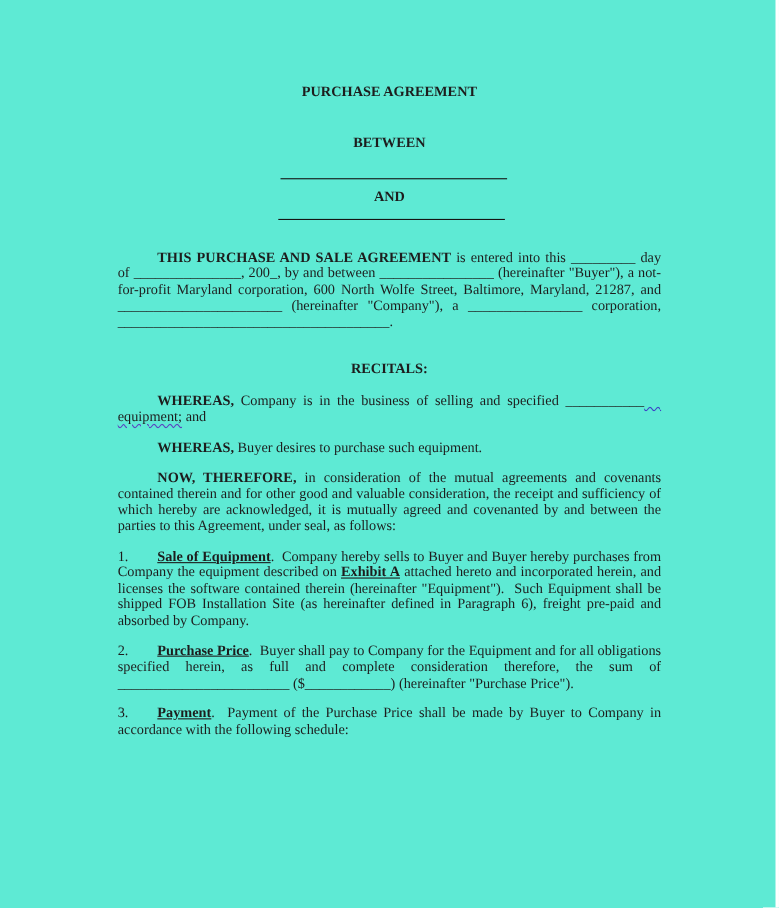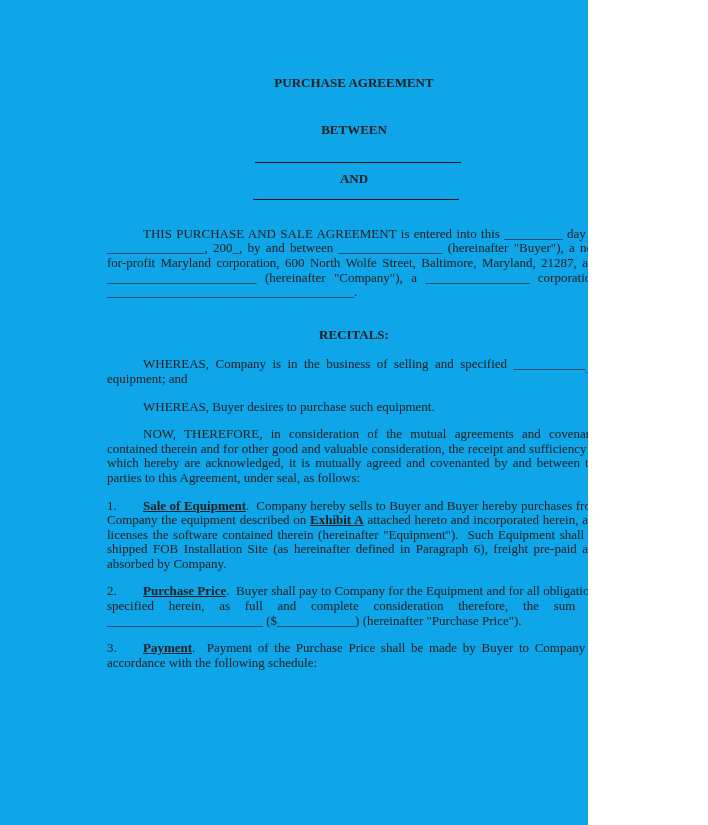--- a/index.html
+++ b/index.html
@@ -2,23 +2,23 @@
 <html><head>
 <meta charset="utf-8">
 <style>
   html, body {
     margin: 0;
     padding: 0;
     background: #ffffff;
   }
   .page {
     position: relative;
-    width: 588px;
+    width: 705px;
     height: 825px;
-    background: #0ea5e9;
+    background: #5eead4;
     overflow: hidden;
     font-family: "Liberation Serif", "DejaVu Serif", serif;
     color: #1d1d1d;
   }
   .content {
     position: absolute;
     left: 107px;
     top: 0;
     width: 494px;
     font-size: 13px;
@@ -42,31 +42,32 @@
   .and-label { margin-top: 9px; }
   .sig-line-2 { margin-top: 12px; margin-left: 146px; }
   .para {
     text-align: justify;
     margin-top: 13px;
   }
   .indent { text-indent: 36px; }
   .intro-para { margin-top: 27px; }
   .recitals-heading { margin-top: 28px; }
   .whereas-1 { margin-top: 15px; }
-  .bold { font-weight: normal; }
+  .bold { font-weight: bold; }
   .sec-head {
     font-weight: bold;
     text-decoration: underline;
   }
   .num {
     display: inline-block;
     width: 36px;
   }
   .nowrap { white-space: nowrap; }
   .misspell {
+    text-decoration: underline;
     text-decoration-style: wavy;
     text-decoration-color: #5a47c0;
     text-decoration-thickness: 1px;
     text-underline-offset: 2px;
   }
   .squiggle-mark {
     display: inline;
     color: transparent;
     text-decoration: underline;
     text-decoration-style: wavy;

